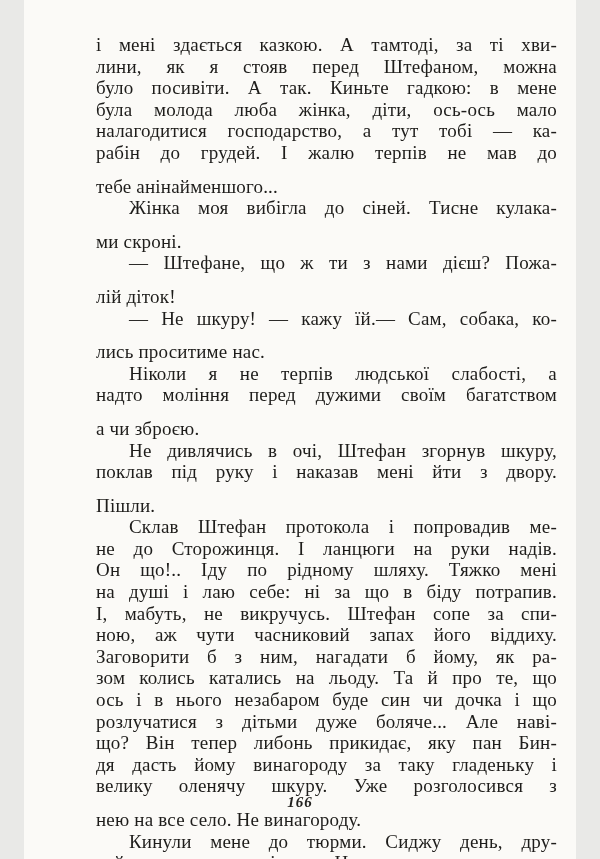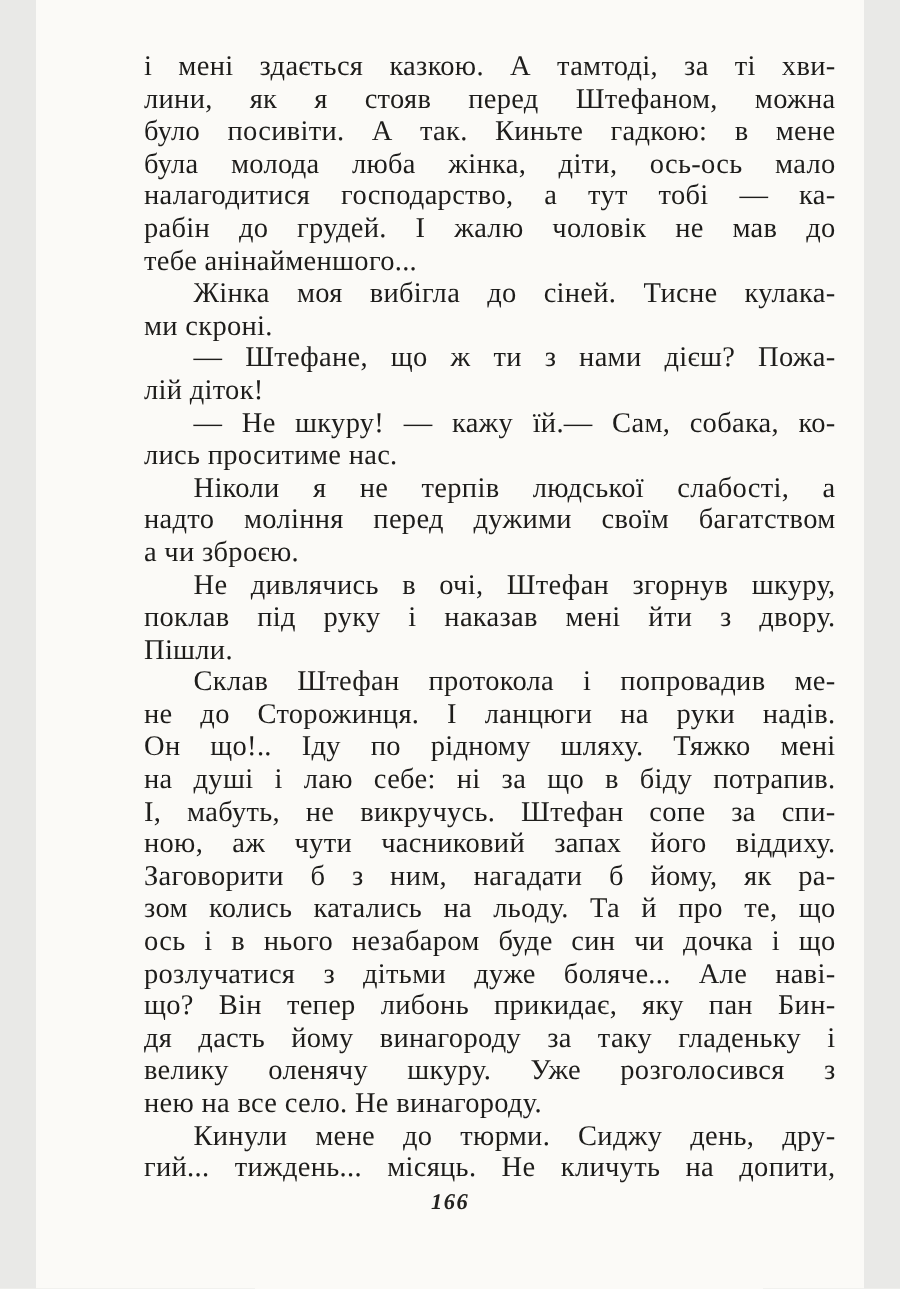--- a/index.html
+++ b/index.html
@@ -28,20 +28,21 @@
   }
   .para { margin: 0; }
   .line {
     text-align: justify;
     text-align-last: justify;
     white-space: normal;
     min-height: 21.6px;
   }
   .line.lastline {
     text-align-last: left;
+    margin-top: 12px;
   }
   .line.firstline-indent {
     text-indent: 33px;
   }
   .page-number {
     position: absolute;
     left: 0;
     top: 794px;
     width: 100%;
     text-align: center;
@@ -56,21 +57,21 @@
 <body>
 
 <div class="page">
   <div class="text-block">
       <div class="para">
         <div class="line">і мені здається казкою. А тамтоді, за ті хви-</div>
         <div class="line">лини, як я стояв перед Штефаном, можна</div>
         <div class="line">було посивіти. А так. Киньте гадкою: в мене</div>
         <div class="line">була молода люба жінка, діти, ось-ось мало</div>
         <div class="line">налагодитися господарство, а тут тобі — ка-</div>
-        <div class="line">рабін до грудей. І жалю чоловік не мав до</div>
+        <div class="line">рабін до грудей. І жалю терпів не мав до</div>
         <div class="line lastline">тебе анінайменшого...</div>
       </div>
       <div class="para">
         <div class="line firstline-indent">Жінка моя вибігла до сіней. Тисне кулака-</div>
         <div class="line lastline">ми скроні.</div>
       </div>
       <div class="para">
         <div class="line firstline-indent">— Штефане, що ж ти з нами дієш? Пожа-</div>
         <div class="line lastline">лій діток!</div>
       </div>

